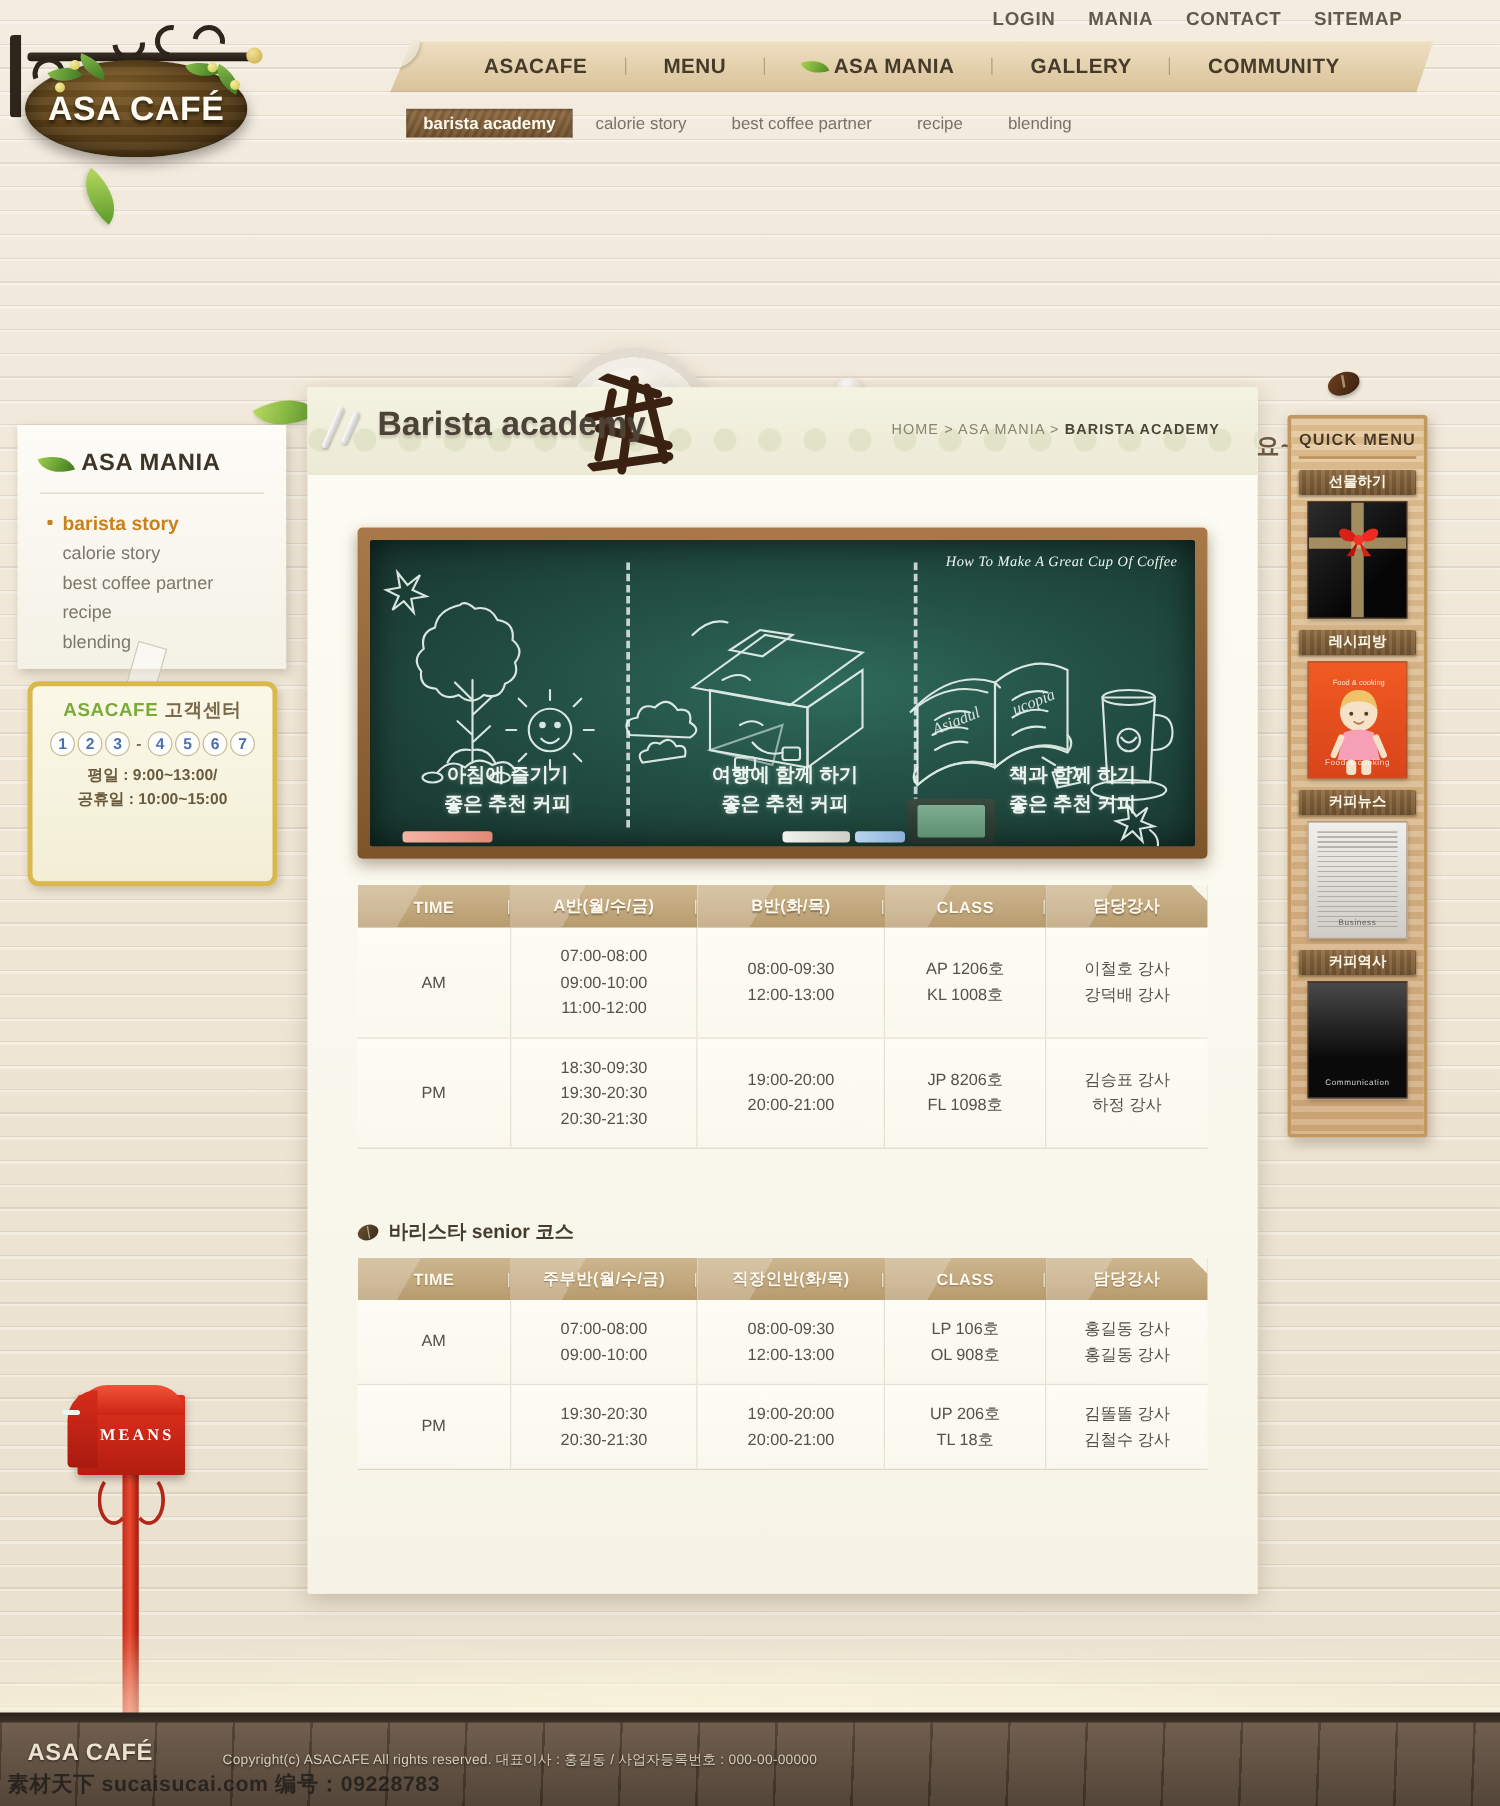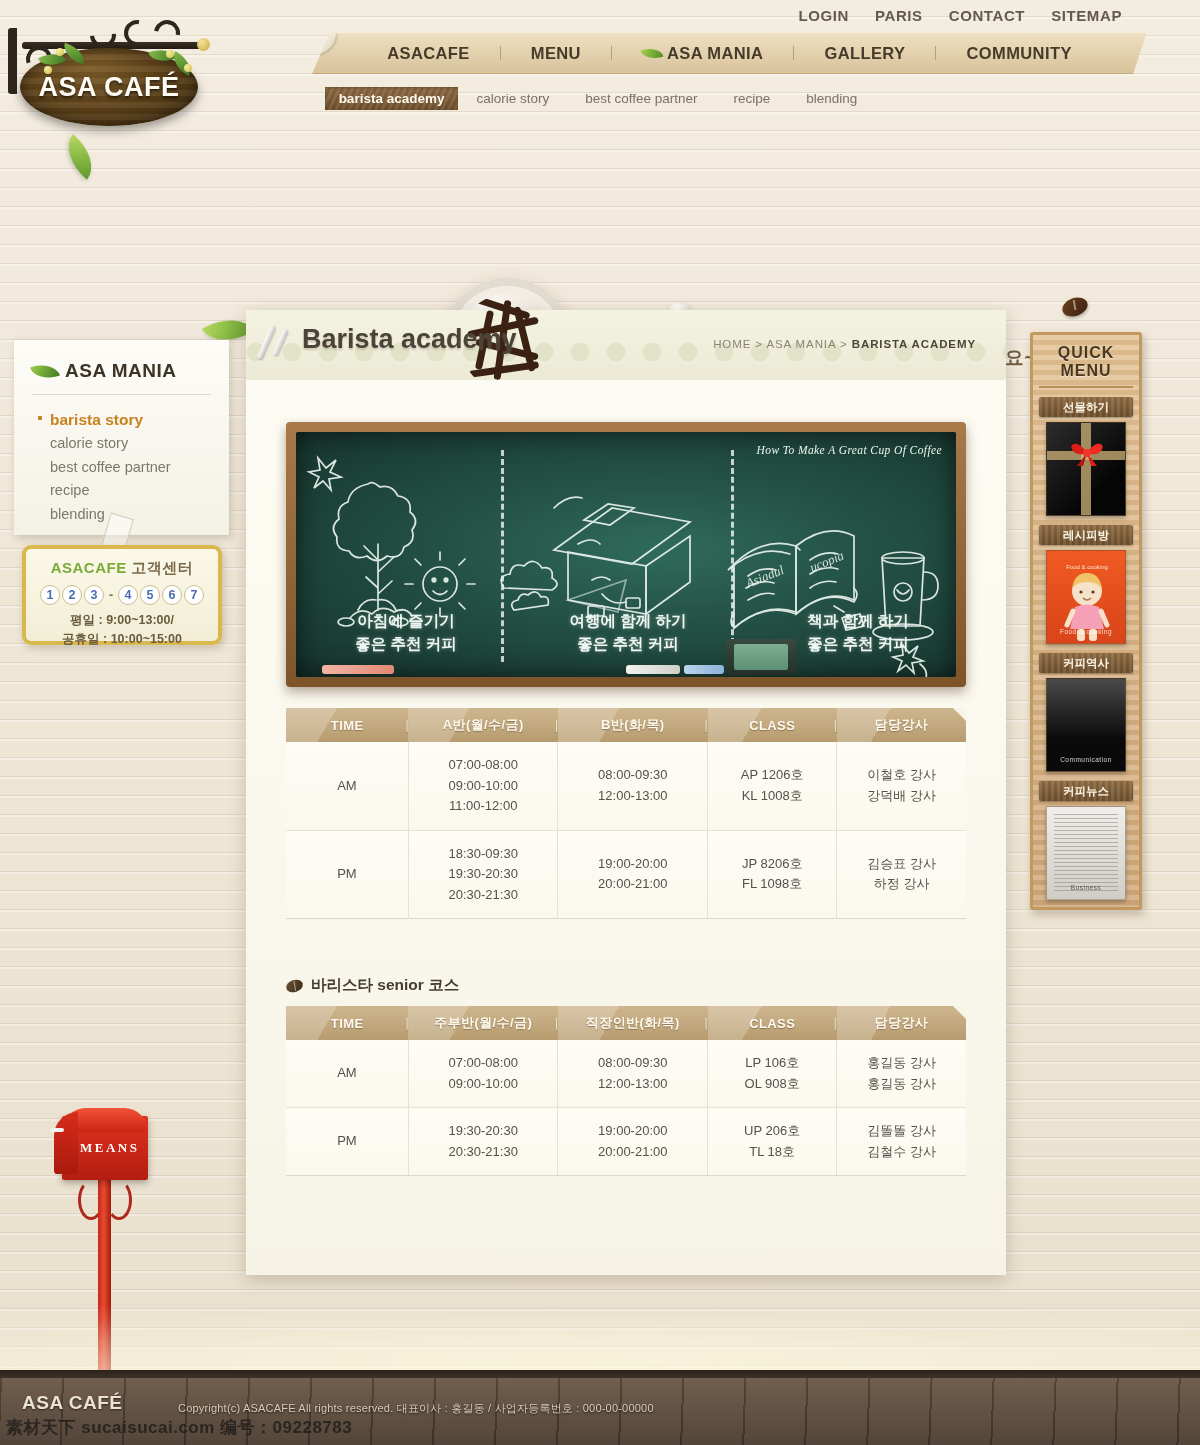--- a/index.html
+++ b/index.html
@@ -267,21 +267,21 @@
     content: ""; position: absolute; left: 0; top: 9px;
     width: 4px; height: 4px; background: #c8811f; border-radius: 1px;
   }
   .side-tape {
     position: absolute; left: 104px; top: 515px; width: 24px; height: 46px;
     background: rgba(255,255,255,0.45); border: 1px solid rgba(200,190,170,0.8);
     transform: rotate(16deg);
   }
 
   .cs-card {
-    position: absolute; left: 22px; top: 545px; width: 200px; height: 100px;
+    position: absolute; left: 22px; top: 545px; width: 200px; height: 164px;
     background: linear-gradient(180deg,#fbf8e8,#f2eed6);
     border: 4px solid #d9b84e; border-radius: 9px;
     box-shadow: 2px 3px 8px rgba(110,95,70,0.32);
     padding: 10px 6px; text-align: center;
   }
   .cs-title { font-size: 15px; font-weight: bold; letter-spacing: .5px; }
   .cs-title .en { color: #7aab3a; }
   .cs-title .kr { color: #7a6a4c; }
   .cs-num { display: flex; justify-content: center; align-items: center; gap: 2px; margin: 7px 0 6px; }
   .cs-num span {
@@ -462,21 +462,21 @@
   .quick {
     position: absolute; left: 1030px; top: 332px; width: 112px; height: 578px;
     background:
       repeating-linear-gradient(180deg, rgba(255,255,255,0.16) 0 5px, rgba(150,110,66,0.1) 5px 10px),
       linear-gradient(180deg,#e2c294,#cfa87a);
     border: 3px solid #c19860; border-radius: 3px;
     box-shadow: 2px 4px 10px rgba(100,75,45,0.35);
     padding: 4px 6px;
   }
   .quick-title {
-    text-align: center; font-size: 16px; font-weight: bold; color: #4a3720;
+    text-align: center; font-size: 13px; font-weight: bold; color: #4a3720;
     letter-spacing: 1px; padding: 5px 0 6px;
     border-bottom: 2px solid #b98f56;
     text-shadow: 0 1px 0 rgba(255,255,255,0.5);
   }
   .q-item { margin-top: 9px; }
   .q-label {
     height: 20px; border-radius: 2px; text-align: center;
     font-size: 11.5px; font-weight: bold; color: #fdf5e6; line-height: 20px;
     background:
       repeating-linear-gradient(90deg, rgba(255,255,255,0.08) 0 3px, rgba(0,0,0,0.05) 3px 6px),
@@ -550,21 +550,21 @@
     position: absolute; left: 6px; top: 1416px; width: 720px;
     font-size: 17px; font-weight: bold; color: rgba(30,28,24,0.82);
     letter-spacing: .5px; z-index: 40;
   }
 </style>
 </head>
 <body>
 
 <div class="top-util">
   <a href="#">LOGIN</a>
-  <a href="#">PARIS</a>
+  <a href="#">MANIA</a>
   <a href="#">CONTACT</a>
   <a href="#">SITEMAP</a>
 </div>
 
 <div class="logo-wrap">
   <div class="logo-bracket"></div>
   <div class="logo-bar"></div>
   <div class="logo-scroll ls1"></div>
   <div class="logo-scroll ls2"></div>
   <div class="logo-scroll ls3"></div>
@@ -952,30 +952,30 @@
         <path d="M26 60 l-6 14 M54 60 l6 14" stroke="#f6e2c8" stroke-width="5" stroke-linecap="round"></path>
         <rect x="30" y="78" width="8" height="12" rx="3" fill="#f6e2c8"></rect>
         <rect x="42" y="78" width="8" height="12" rx="3" fill="#f6e2c8"></rect>
         <text x="40" y="18" text-anchor="middle" fill="#fde3d2" font-size="6" font-family="Liberation Sans, sans-serif">Food &amp; cooking</text>
       </svg>
       <div class="qt-cap">Food &amp; cooking</div>
     </div>
   </div>
 
   <div class="q-item">
+    <div class="q-label">커피뉴스</div>
+    <div class="q-thumb qt-news">
+      <div class="qt-cap dark">Business</div>
+    </div>
+  </div>
+
+  <div class="q-item">
     <div class="q-label">커피역사</div>
     <div class="q-thumb qt-hist">
       <div class="qt-cap">Communication</div>
-    </div>
-  </div>
-
-  <div class="q-item">
-    <div class="q-label">커피뉴스</div>
-    <div class="q-thumb qt-news">
-      <div class="qt-cap dark">Business</div>
     </div>
   </div>
 </div>
 
 <div class="floor-glow"></div>
 <div class="floor-edge"></div>
 <div class="floor"></div>
 <div class="foot-logo">ASA CAFÉ</div>
 <div class="foot-info">
   <div>Copyright(c) ASACAFE All rights reserved. 대표이사 : 홍길동 / 사업자등록번호 : 000-00-00000</div>

